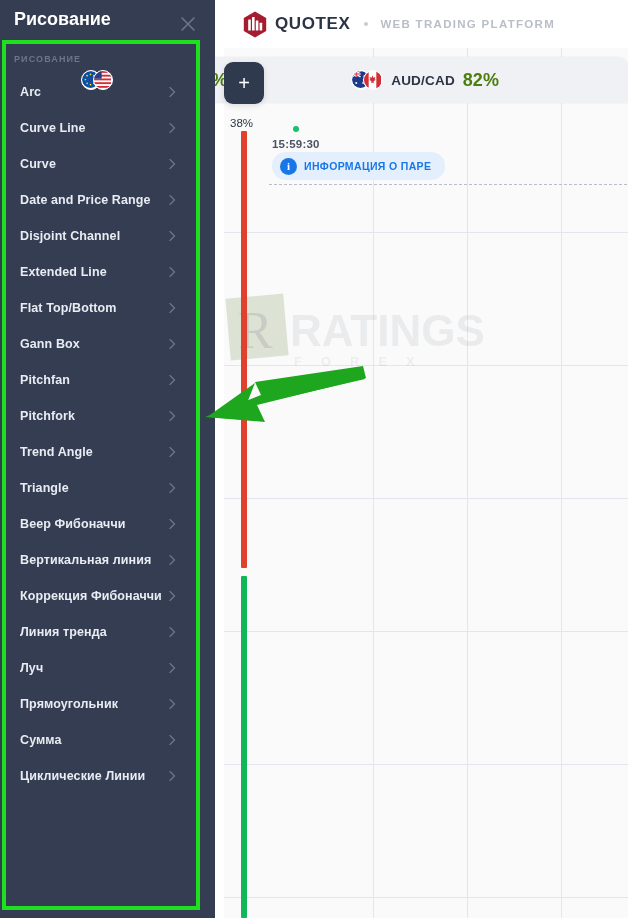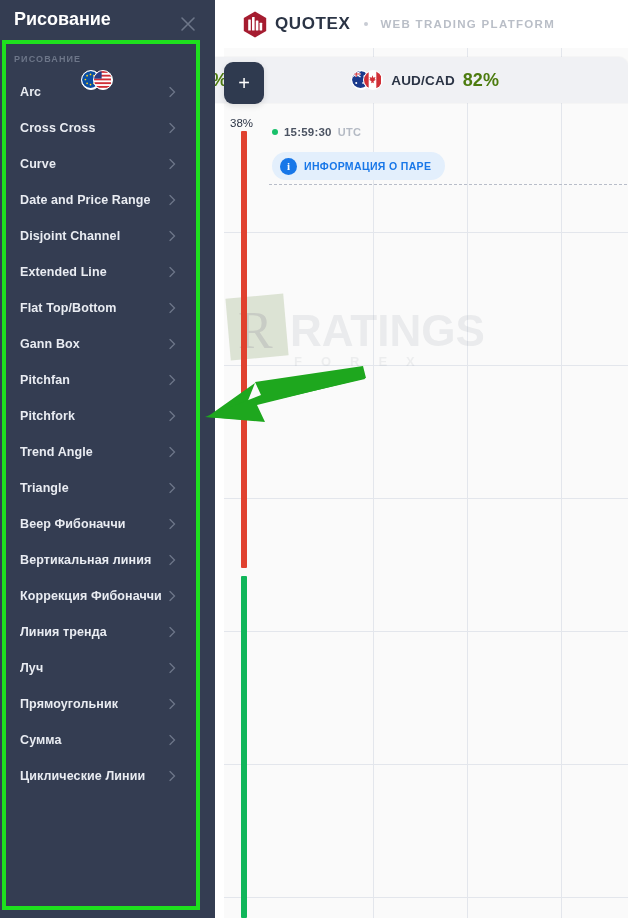--- a/index.html
+++ b/index.html
@@ -88,21 +88,21 @@
     background: #e0412f; border-radius: 1px;
   }
   .bar-green {
     position: absolute; left: 241px; top: 576px; width: 6px; height: 342px;
     background: #10b65a; border-radius: 1px;
   }
 
   
   .time-row {
     position: absolute; left: 272px; top: 126px;
-    display: flex; align-items: center; gap: 6px;
+    display: flex; align-items: center; gap: 6px; flex-direction: column;
   }
   .time-dot { width: 6px; height: 6px; border-radius: 50%; background: #18c06a; }
   .time-val { font-size: 11.5px; color: #4b5362; font-weight: 600; letter-spacing: 0.2px; }
   .time-tz { font-size: 11px; color: #b4bac4; font-weight: 600; letter-spacing: 0.3px; }
 
   
   .info-pill {
     position: absolute; left: 272px; top: 152px; height: 28px;
     background: #e3effc; border-radius: 14px;
     display: flex; align-items: center; gap: 7px; padding: 0 14px 0 8px;
@@ -313,21 +313,21 @@
     <div class="panel-list">
       <div class="list-section-title">РИСОВАНИЕ</div>
 
       <div class="item">
         <span class="item-label">Arc</span>
         <svg class="item-chev" viewBox="0 0 7 11">
             <path d="M1 1 L5.5 5.5 L1 10" stroke="#6d7689" stroke-width="1.3" fill="none" stroke-linecap="round"></path>
           </svg>
       </div>
       <div class="item">
-        <span class="item-label">Cross Cross</span>
+        <span class="item-label">Curve Line</span>
         <svg class="item-chev" viewBox="0 0 7 11">
             <path d="M1 1 L5.5 5.5 L1 10" stroke="#6d7689" stroke-width="1.3" fill="none" stroke-linecap="round"></path>
           </svg>
       </div>
       <div class="item">
         <span class="item-label">Curve</span>
         <svg class="item-chev" viewBox="0 0 7 11">
             <path d="M1 1 L5.5 5.5 L1 10" stroke="#6d7689" stroke-width="1.3" fill="none" stroke-linecap="round"></path>
           </svg>
       </div>

